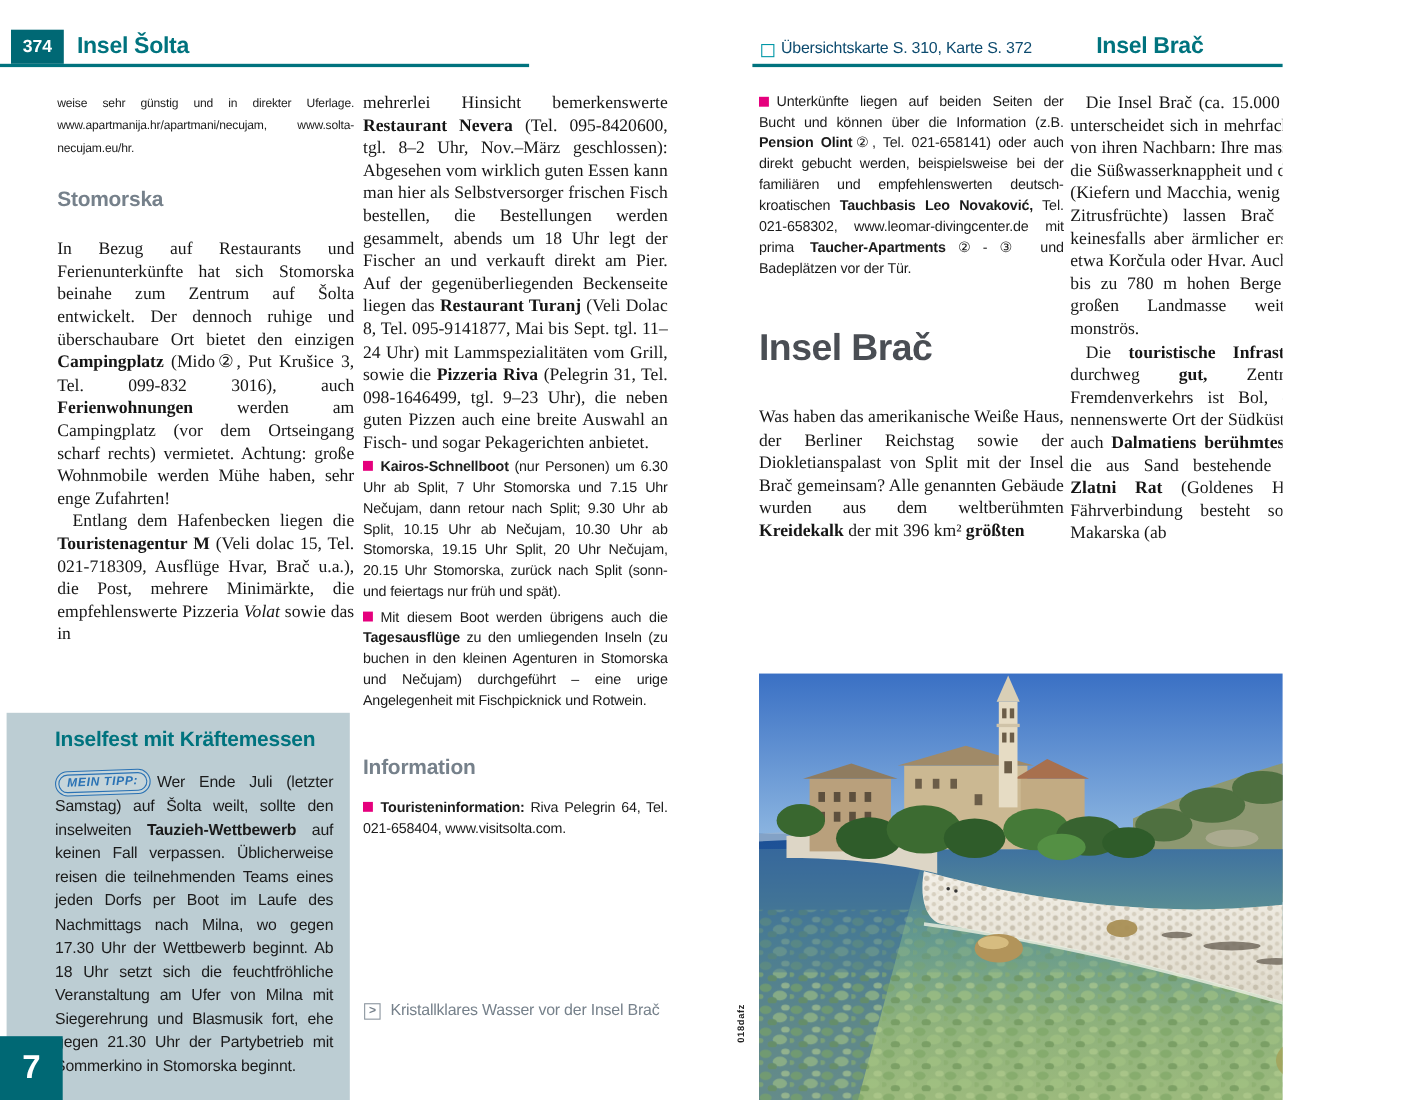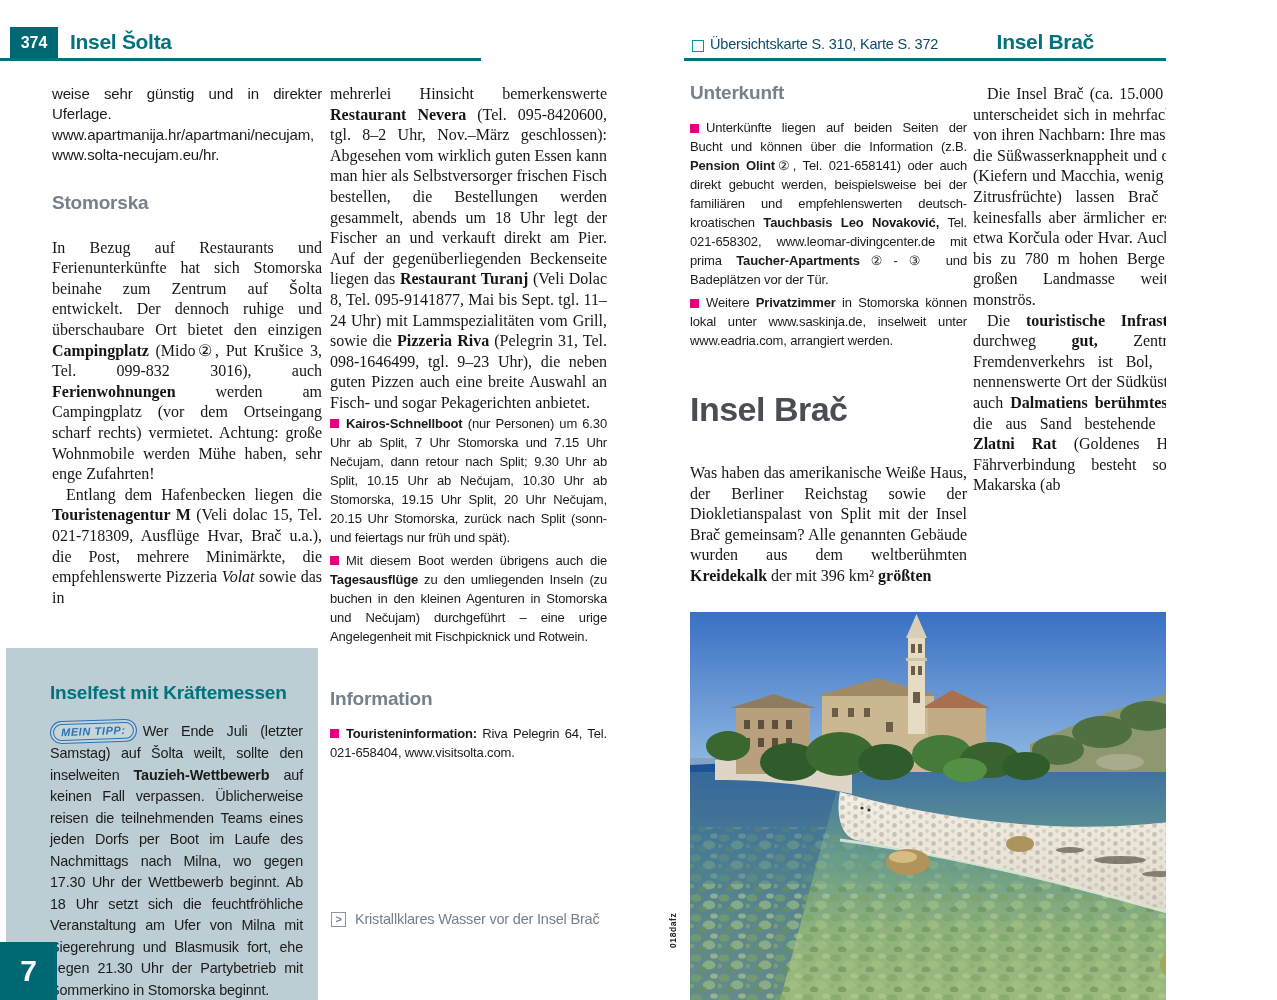--- a/index.html
+++ b/index.html
@@ -23,38 +23,38 @@
   
   .col{position:absolute;top:84px;}
   #col1{left:52px;width:270px;}
   #col2{left:330px;width:277px;}
   #col3{left:690px;top:82px;width:277px;}
   #col4{left:973px;width:272px;}
 
   p{margin:0;}
   .serif{font-family:"Liberation Serif",serif;font-size:16px;line-height:20.6px;
          text-align:justify;color:#161616;hyphens:auto;}
-  .sans{font-size:15px;line-height:20.4px;text-align:justify;letter-spacing:-0.15px;hyphens:auto;}
+  .sans{font-size:11px;line-height:20.4px;text-align:justify;letter-spacing:-0.15px;hyphens:auto;}
   .sans2{font-size:13px;line-height:19px;text-align:justify;letter-spacing:-0.15px;hyphens:auto;}
   .b{font-weight:bold;}
   .i{font-style:italic;}
   .ind{text-indent:14px;}
   .bullet{display:inline-block;width:9px;height:9px;background:#e5007d;margin-right:7px;
           position:relative;top:0.5px;}
   h2.sec{font-family:"Liberation Sans",sans-serif;font-weight:bold;font-size:19px;
          color:#76818b;margin:0;letter-spacing:-0.2px;}
   #col1 h2.sec{margin:22px 0 24px 0;}
   #col2 h2.sec{margin:22px 0 14px 0;}
   #col3 h2.sec{margin:0 0 14px 0;}
   h1.display{font-family:"Liberation Sans",sans-serif;font-weight:bold;font-size:34px;
              color:#4a4e54;margin:40px 0 34px 0;letter-spacing:-0.5px;}  .gap4{height:4px;}
 
   
   #tipbox{position:absolute;left:6px;top:648px;width:312px;height:352px;background:#bccdd3;
-          box-sizing:border-box;padding:34px 15px 0 44px;}
+          box-sizing:border-box;padding:14px 15px 0 44px;}
   #tipbox h3{margin:0 0 16px 0;font-size:19px;font-weight:bold;color:#00737e;letter-spacing:-0.2px;}
   #tipbox .body{font-size:14.4px;line-height:21.5px;text-align:justify;letter-spacing:-0.15px;hyphens:auto;}
   .tipbadge{display:inline-block;border:4px double #2a72b4;border-radius:14px;
             padding:0 7px 1px 7px;color:#2a72b4;font-weight:bold;font-style:italic;
             font-size:11px;letter-spacing:0.6px;line-height:14px;margin-right:6px;
             transform:rotate(-2deg);vertical-align:1px;background:#c6d5da;}
 
   
   #chaptab{position:absolute;left:0;top:942px;width:57px;height:58px;background:#006874;
            color:#fff;font-weight:bold;font-size:30px;display:flex;align-items:center;justify-content:center;}
@@ -100,24 +100,22 @@
   <div class="col" id="col2">
     <p class="serif"><span>mehrerlei Hinsicht bemerkenswerte </span><span class="b">Restaurant Nevera</span><span> (Tel. 095-8420600, tgl. 8–2 Uhr, Nov.–März geschlossen): Abgesehen vom wirklich guten Essen kann man hier als Selbstversorger frischen Fisch bestellen, die Bestellungen werden gesammelt, abends um 18 Uhr legt der Fischer an und verkauft direkt am Pier. Auf der gegenüberliegenden Beckenseite liegen das </span><span class="b">Restaurant Turanj</span><span> (Veli Dolac 8, Tel. 095-9141877, Mai bis Sept. tgl. 11–24 Uhr) mit Lammspezialitäten vom Grill, sowie die </span><span class="b">Pizzeria Riva</span><span> (Pelegrin 31, Tel. 098-1646499, tgl. 9–23 Uhr), die neben guten Pizzen auch eine breite Auswahl an Fisch- und sogar Pekagerichten anbietet.</span></p>
     <p class="sans2"><span class="bullet"></span><span><span class="b">Kairos-Schnellboot</span><span> (nur Personen) um 6.30 Uhr ab Split, 7 Uhr Stomorska und 7.15 Uhr Nečujam, dann retour nach Split; 9.30 Uhr ab Split, 10.15 Uhr ab Nečujam, 10.30 Uhr ab Stomorska, 19.15 Uhr Split, 20 Uhr Nečujam, 20.15 Uhr Stomorska, zurück nach Split (sonn- und feiertags nur früh und spät).</span></span></p>
     <div class="gap4"></div>
     <p class="sans2"><span class="bullet"></span><span><span>Mit diesem Boot werden übrigens auch die </span><span class="b">Tagesausflüge</span><span> zu den umliegenden Inseln (zu buchen in den kleinen Agenturen in Stomorska und Nečujam) durchgeführt – eine urige Angelegenheit mit Fischpicknick und Rotwein.</span></span></p>
     <h2 class="sec" style="margin-top:42px;">Information</h2>
     <p class="sans2"><span class="bullet"></span><span><span class="b">Touristeninformation:</span><span> Riva Pelegrin 64, Tel. 021-658404, www.visitsolta.com.</span></span></p>
   </div>
 
   <div class="col" id="col3">
-    <h2 class="sec">Unterkunft</h2>
     <p class="sans2"><span class="bullet"></span><span><span>Unterkünfte liegen auf beiden Seiten der Bucht und können über die Information (z.B. </span><span class="b">Pension Olint</span><span>②, Tel. 021-658141) oder auch direkt gebucht werden, beispielsweise bei der familiären und empfehlenswerten deutsch-kroatischen </span><span class="b">Tauchbasis Leo Novaković,</span><span> Tel. 021-658302, www.leomar-divingcenter.de mit prima </span><span class="b">Taucher-Apartments</span><span>②-③ und Badeplätzen vor der Tür.</span></span></p>
     <div class="gap4"></div>
-    <p class="sans2"><span class="bullet"></span><span><span>Weitere </span><span class="b">Privatzimmer</span><span> in Stomorska können lokal unter www.saskinja.de, inselweit unter www.eadria.com, arrangiert werden.</span></span></p>
     <h1 class="display">Insel Brač</h1>
     <p class="serif"><span>Was haben das amerikanische Weiße Haus, der Berliner Reichstag sowie der Diokletianspalast von Split mit der Insel Brač gemeinsam? Alle genannten Gebäude wurden aus dem weltberühmten </span><span class="b">Kreidekalk</span><span> der mit 396 km² </span><span class="b">größten</span></p>
   </div>
 
   <div class="col" id="col4">
     <p class="serif ind"><span>Die Insel Brač (ca. 15.000 Einwohner) unterscheidet sich in mehrfacher Hinsicht von ihren Nachbarn: Ihre massive Gestalt, die Süßwasserknappheit und der Bewuchs (Kiefern und Macchia, wenig Palmen und Zitrusfrüchte) lassen Brač eher karg, keinesfalls aber ärmlicher erscheinen als etwa Korčula oder Hvar. Auch wirken die bis zu 780 m hohen Berge wegen der großen Landmasse weit weniger monströs.</span></p>
     <p class="serif ind"><span>Die </span><span class="b">touristische Infrastruktur</span><span> ist durchweg </span><span class="b">gut,</span><span> Zentrum des Fremdenverkehrs ist Bol, der einzige nennenswerte Ort der Südküste. Hier liegt auch </span><span class="b">Dalmatiens berühmtester Strand,</span><span> die aus Sand bestehende </span><span class="b">Landzunge Zlatni Rat</span><span> (Goldenes Horn). Eine Fährverbindung besteht sowohl nach Makarska (ab</span></p>
   </div>
 
   <div id="tipbox">

